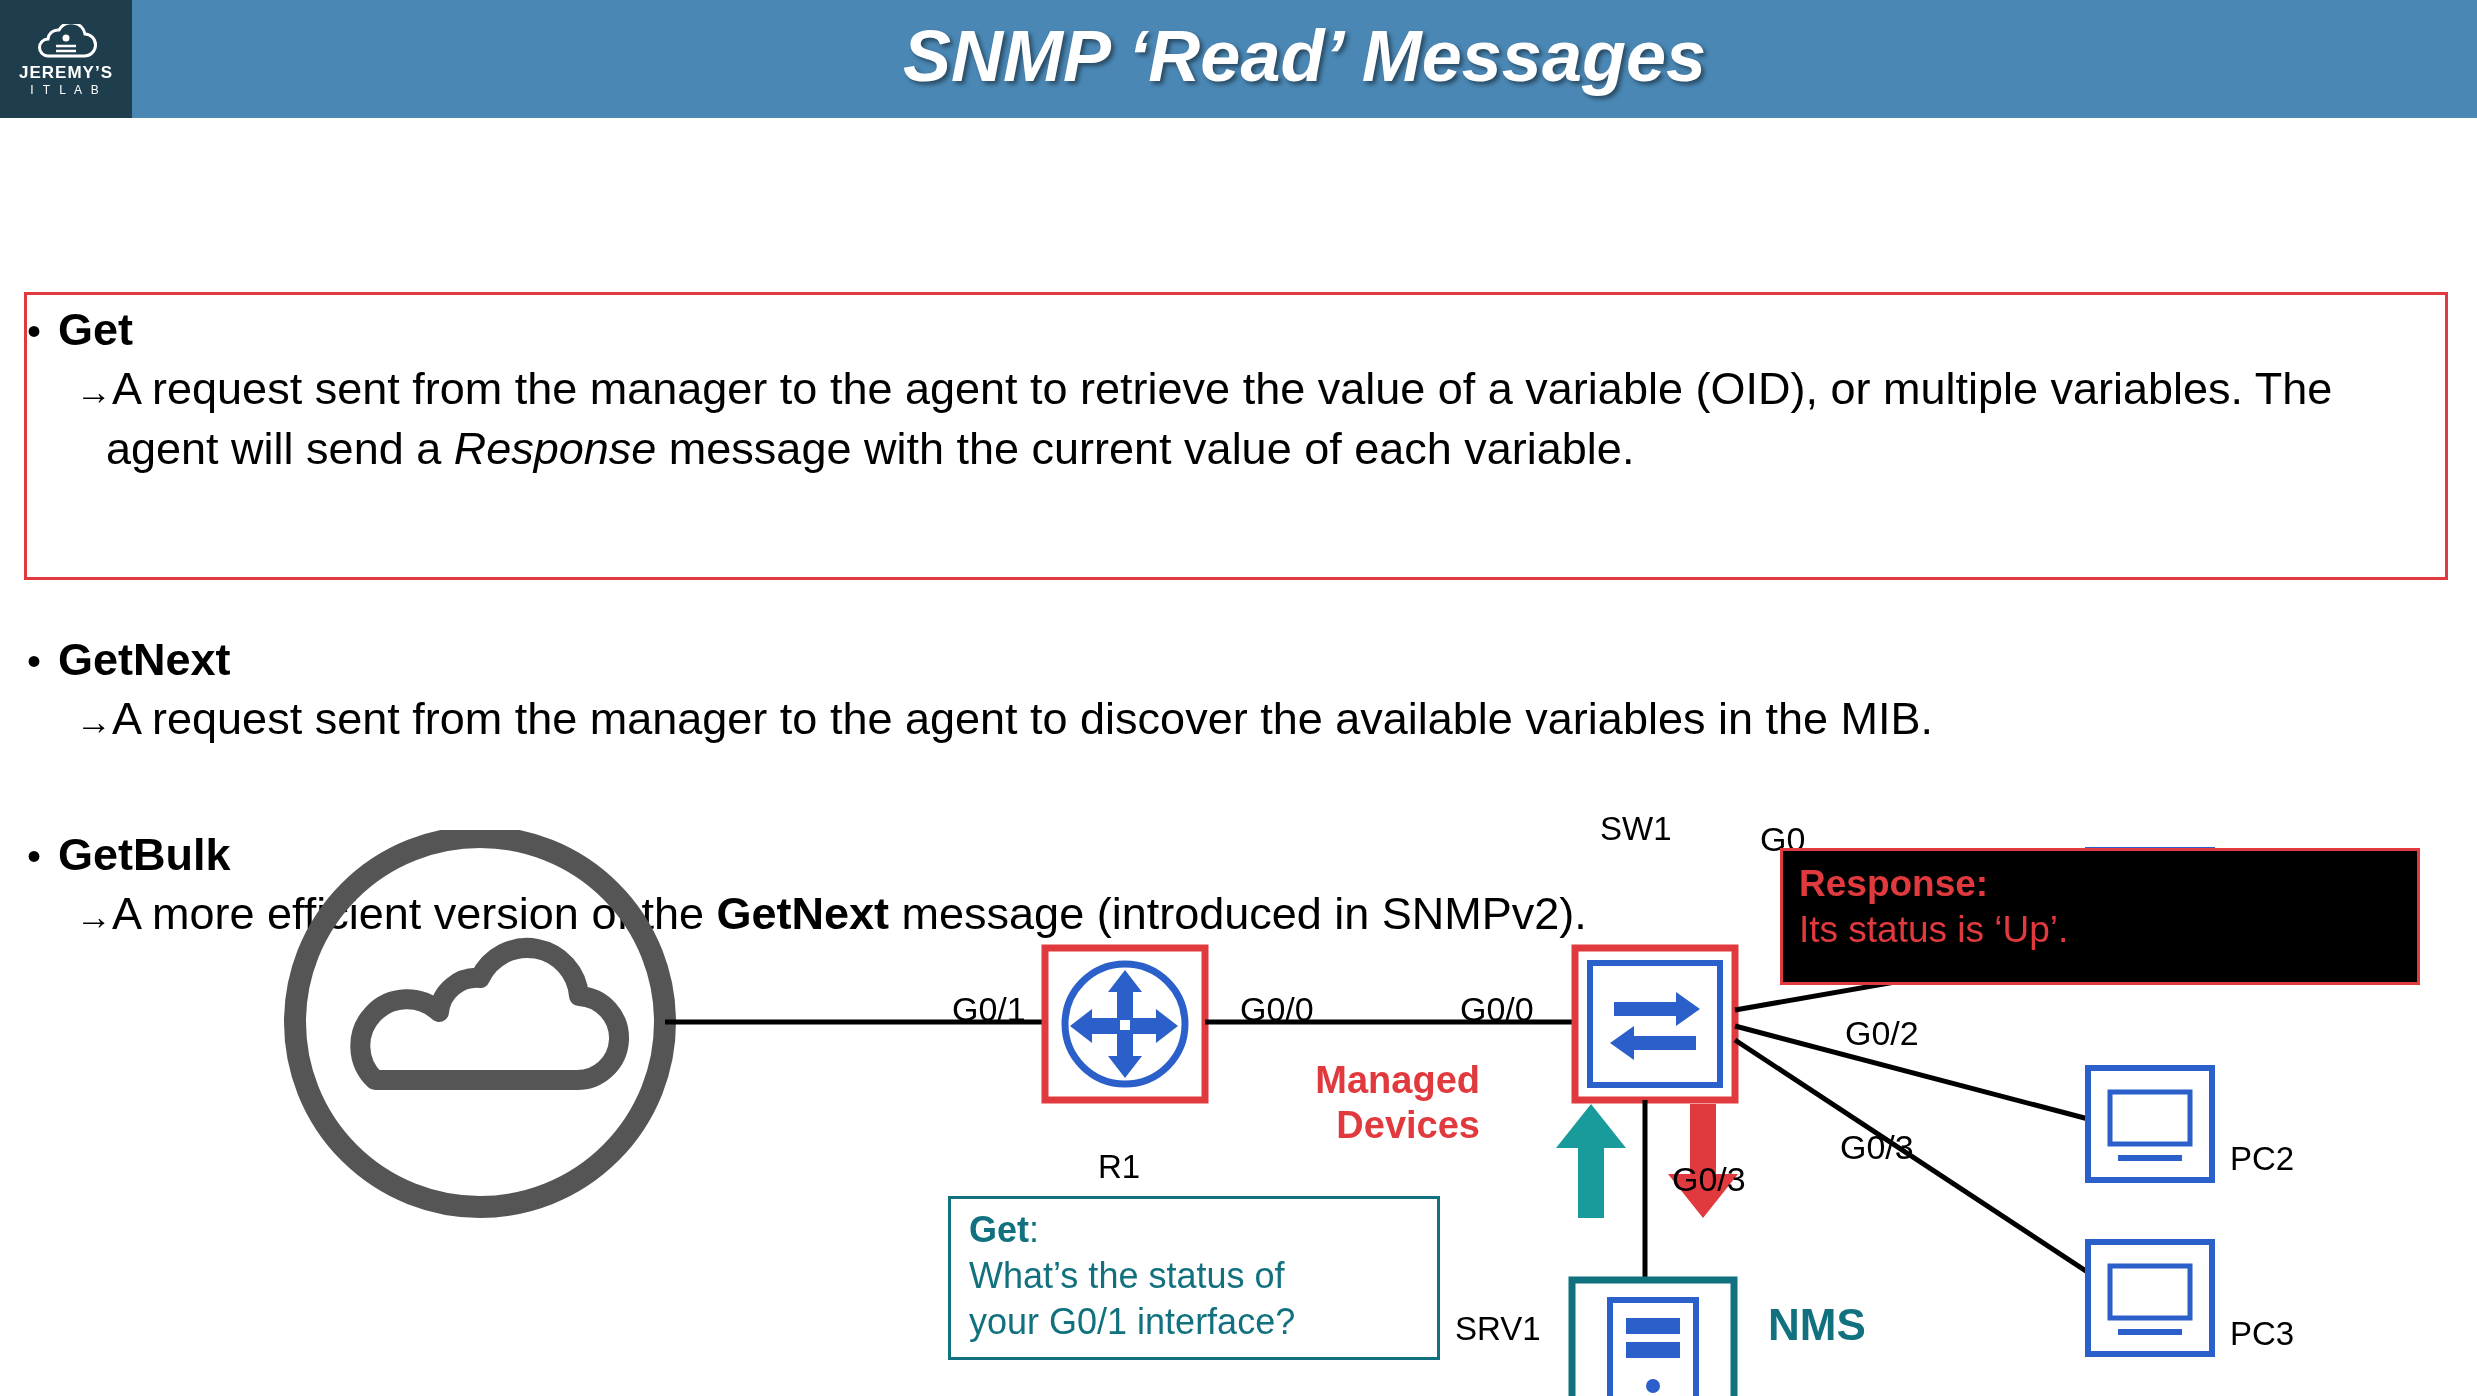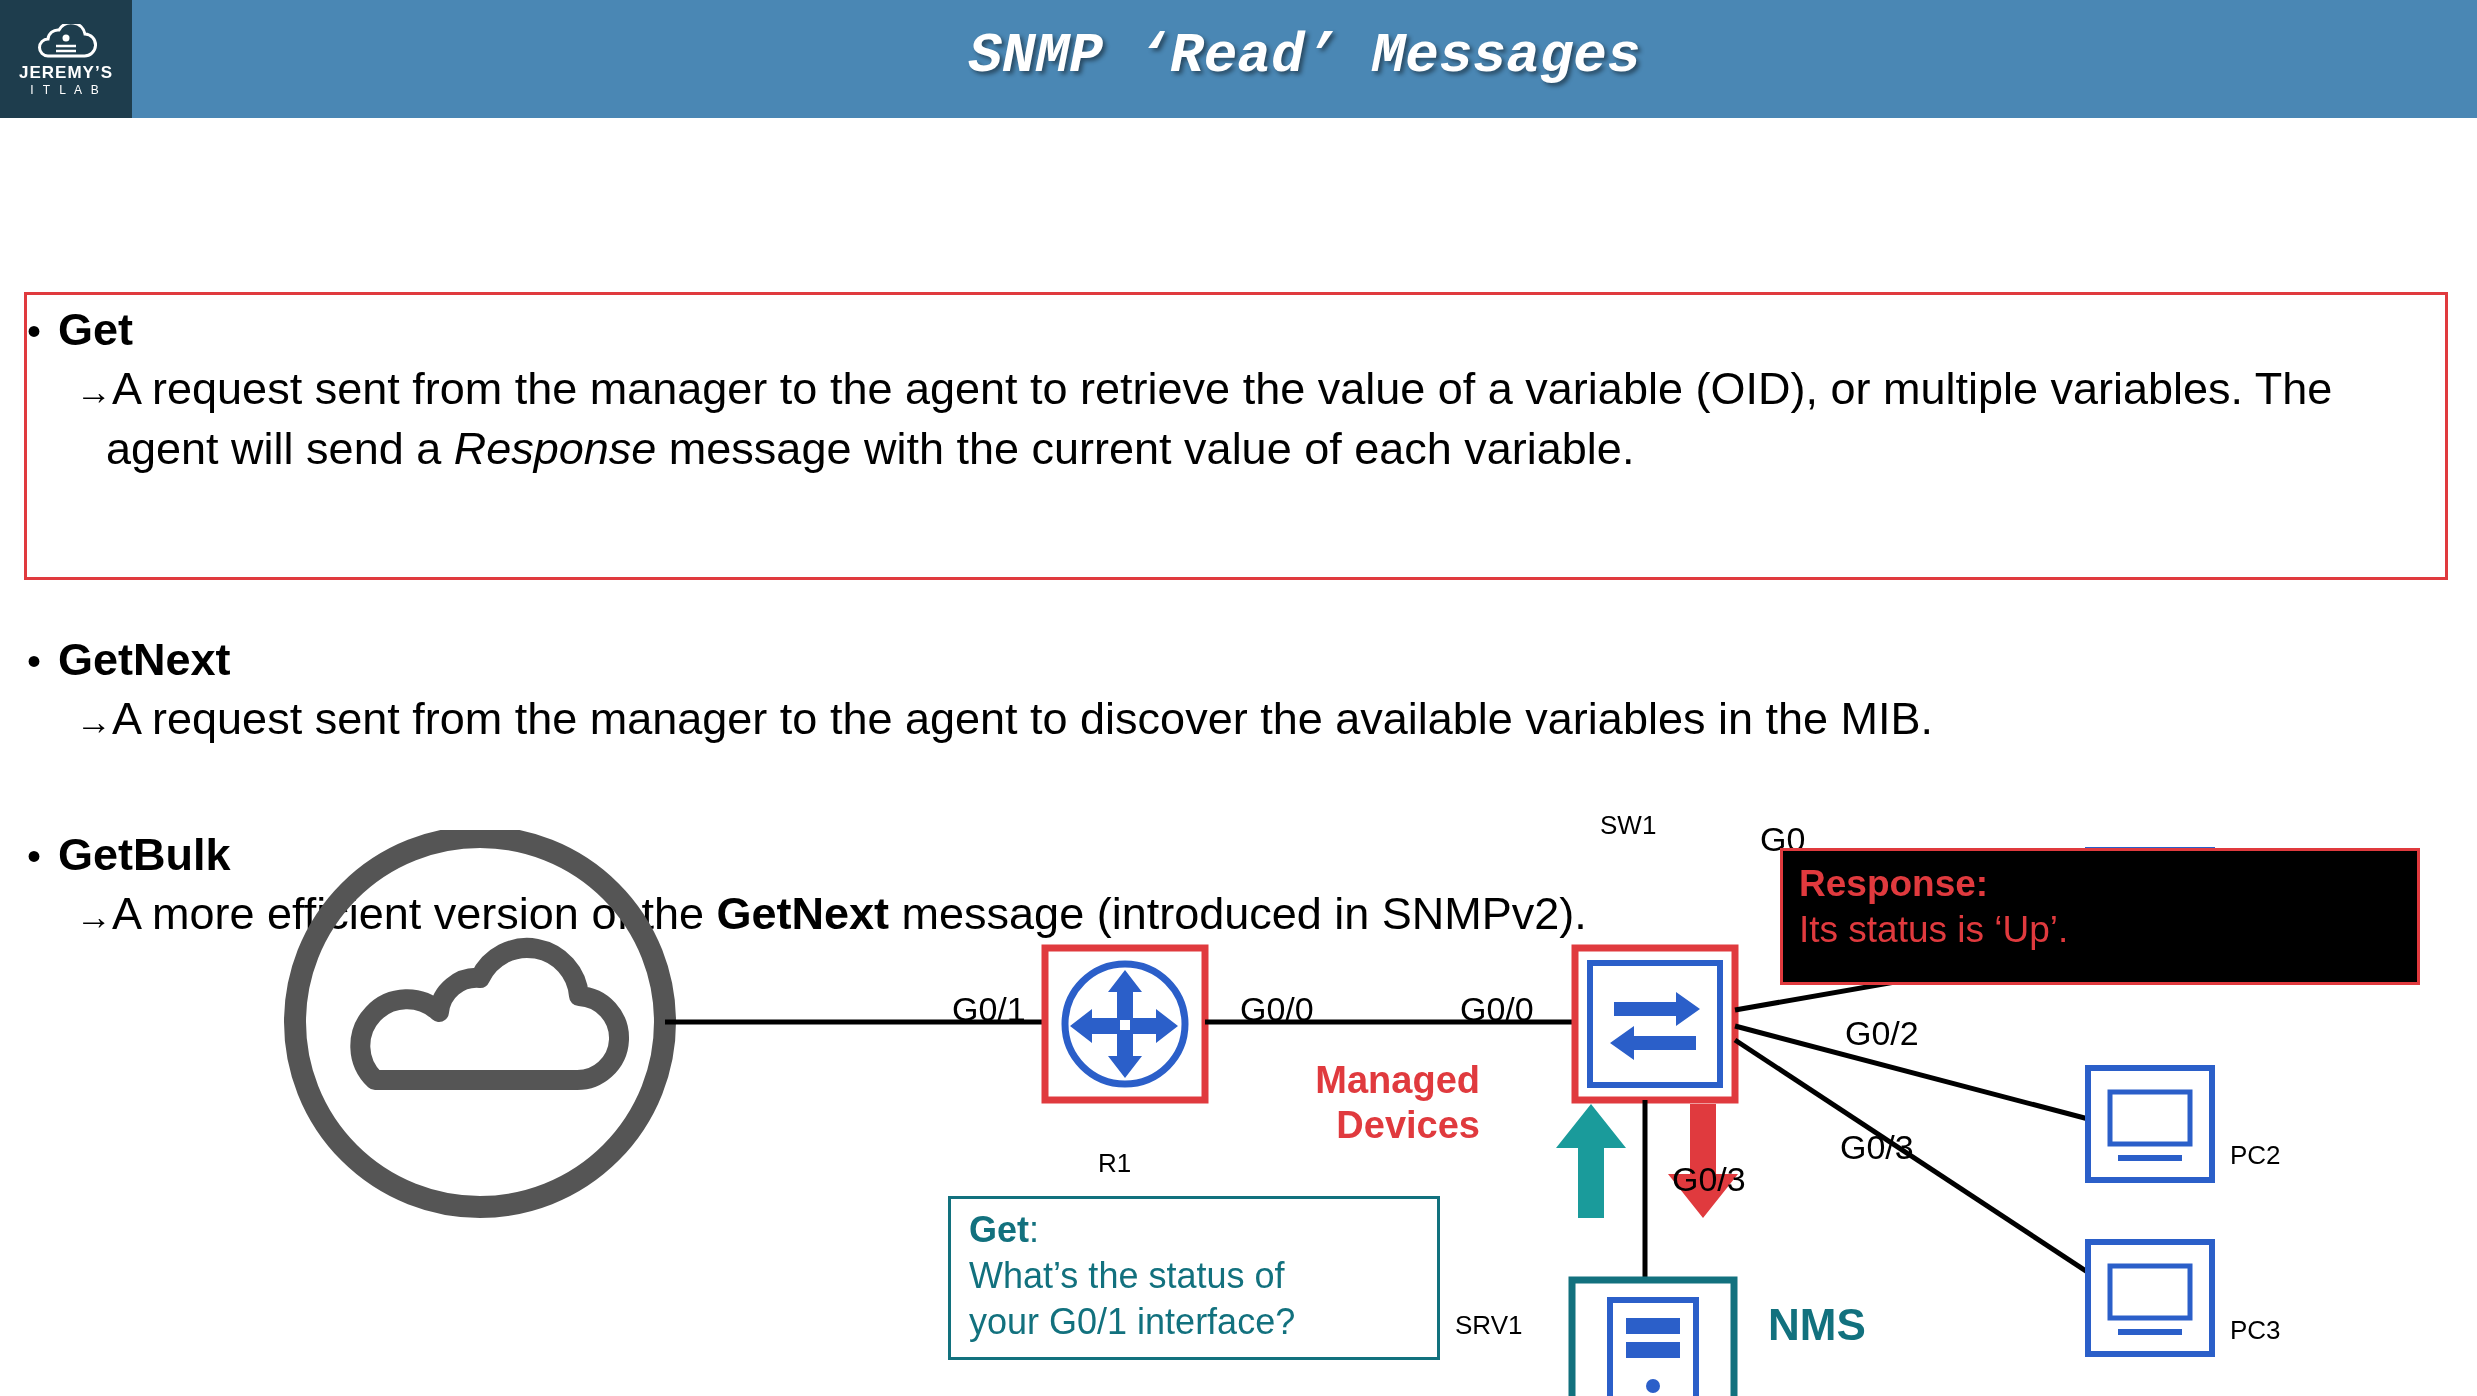--- a/index.html
+++ b/index.html
@@ -62,24 +62,24 @@
     line-height: 1.2;
   }
   .header-title {
     position: absolute;
     top: 0; left: 132px;
     width: 2345px;
     height: 118px;
     line-height: 112px;
     text-align: center;
     color: #ffffff;
-    font-family: Liberation Mono, monospace;
+    font-family: Liberation Sans, sans-serif;
     font-style: italic;
     font-weight: bold;
-    font-size: 56px;
+    font-size: 72px;
     text-shadow: 3px 3px 4px rgba(0,0,0,0.45);
     white-space: nowrap;
   }
 
   
   .bullets {
     position: absolute;
     top: 140px; left: 0;
     width: 2477px;
   }
@@ -138,21 +138,21 @@
   }
   .diagram svg { display: block; }
 
   .lbl {
     position: absolute;
     font-size: 34px;
     color: #000;
     white-space: nowrap;
   }
   .lbl-big {
-    font-size: 26px;
+    font-size: 33px;
   }
   .red-bold {
     color: #e03a3e;
     font-weight: bold;
     font-size: 38px;
     text-align: right;
     line-height: 1.18;
   }
   .teal-bold {
     color: #12717e;

